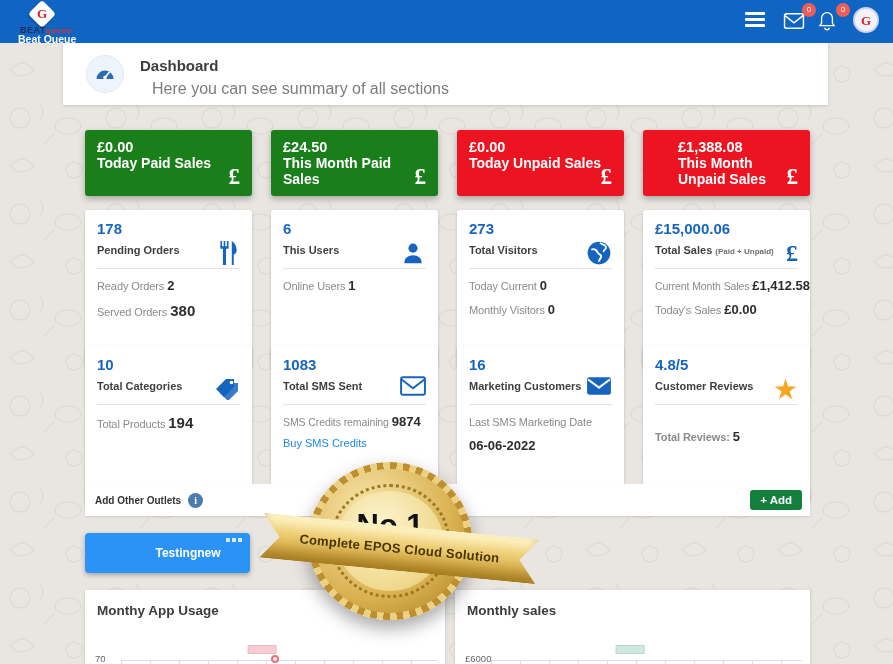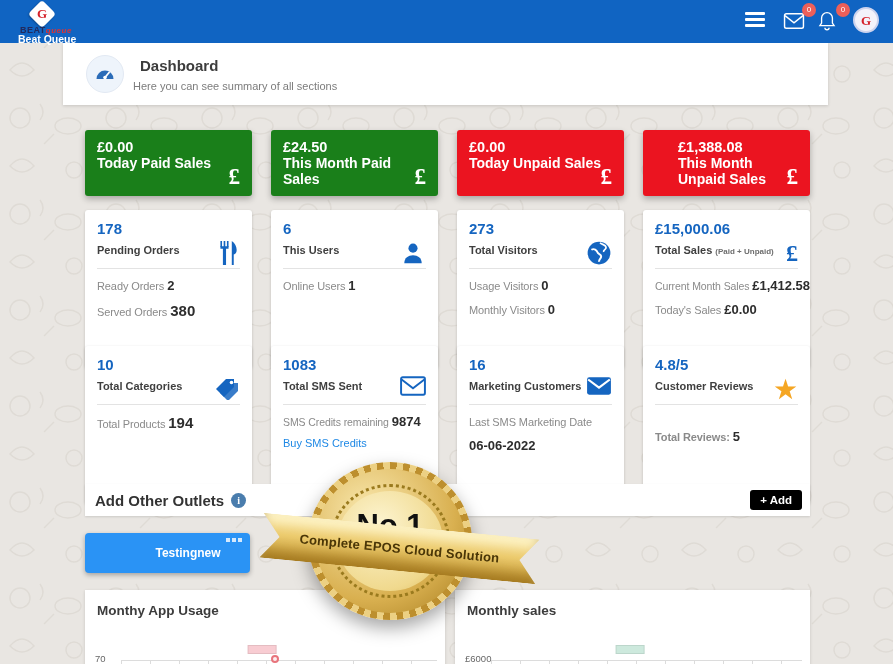--- a/index.html
+++ b/index.html
@@ -28,21 +28,21 @@
   .avatar{position:absolute;right:14px;top:7px;width:26px;height:26px;border-radius:50%;
     background:#f3f3fa;border:2px solid #cdd4ee;text-align:center;line-height:23px;
     font-family:"Liberation Serif",serif;font-weight:bold;font-size:13px;color:#d5232b;}
 
   
   .dash-panel{left:63px;top:43px;width:765px;height:62px;background:#fff;
     box-shadow:0 1px 3px rgba(0,0,0,.15);}
   .dash-circle{position:absolute;left:23px;top:12px;width:38px;height:38px;border-radius:50%;
     background:#eef4fb;border:1px solid #e2e9f3;display:flex;align-items:center;justify-content:center;}
   .dash-title{position:absolute;left:77px;top:14px;font-size:15px;font-weight:bold;color:#3c3c3c;}
-  .dash-sub{position:absolute;left:70px;top:37px;font-size:11px;color:#7c7c7c;}
+  .dash-sub{position:absolute;left:89px;top:37px;font-size:16px;color:#7c7c7c;}
 
   
   .grid{position:absolute;left:85px;display:grid;grid-template-columns:repeat(4,167px);column-gap:19px;}
   .g1{top:130px;} .g2{top:210px;} .g3{top:346px;}
   .kpi{height:66px;border-radius:3px;position:relative;color:#fff;padding:9px 12px;
     box-shadow:0 3px 6px rgba(0,0,0,.28);}
   .kpi .amt{font-size:14.5px;font-weight:bold;}
   .kpi .lbl{font-size:14px;font-weight:bold;}
   .kpi .cur{position:absolute;right:12px;bottom:6px;font-size:23px;font-weight:bold;
     font-family:"Liberation Serif",serif;}
@@ -57,21 +57,21 @@
   .srow b{font-size:13px;color:#2d2d2d;letter-spacing:0;}
   .srow.big b{font-size:15px;}
   .srow.mt{margin-top:24px;font-weight:bold;}
   .link{font-size:11px;color:#1e88e5;margin-top:8px;cursor:pointer;}
   .star-glyph{font-size:28px;color:#f5a623;line-height:1;}
   .pound-glyph{font-size:24px;font-weight:bold;color:#1565c0;font-family:"Liberation Serif",serif;}
 
   
   .outlets-bar{left:85px;top:484px;width:725px;height:32px;background:#fff;display:flex;
     align-items:center;padding:0 8px 0 10px;box-shadow:0 1px 2px rgba(0,0,0,.12);}
-  .outlets-title{font-size:15px;font-weight:bold;color:#333;}
+  .outlets-title{font-size:10px;font-weight:bold;color:#333;}
   .info-dot{width:15px;height:15px;border-radius:50%;background:#4a7dad;color:#fff;display:inline-block;
     text-align:center;line-height:15px;font-size:10px;font-family:"Liberation Serif",serif;
     font-weight:bold;margin-left:7px;cursor:pointer;}
   .info-dot::after{content:"i";}
   .add-btn{margin-left:auto;background:#1565c0;color:#fff;border:none;border-radius:3px;
     font-size:11.5px;padding:4px 10px;cursor:pointer;font-weight:bold;}
   .outlet-btn{left:85px;top:533px;width:165px;height:40px;background:#2a93f5;border-radius:4px;
     box-shadow:0 2px 5px rgba(0,0,0,.3);cursor:pointer;display:flex;align-items:center;
     justify-content:center;color:#fff;font-size:12px;font-weight:bold;}
   .dots{position:absolute;top:5px;right:8px;display:flex;gap:2px;cursor:pointer;}
@@ -240,21 +240,21 @@
       <div class="lbl">Total Visitors</div>
       <div class="s-icon">
         <svg width="26" height="26" viewBox="0 0 24 24">
           <circle cx="12" cy="12" r="10.5" fill="#1565c0"></circle>
           <path d="M5 9c2.5-1.5 5 .2 5.6 2.4.5 2 3.4 1.4 3.4 3.8 0 2.2-2.4 2.4-1.8 4.8" fill="none" stroke="#fff" stroke-width="1.8"></path>
           <path d="M13 2.5c1.5 1.8 5 1.5 5.5 4.2.4 2.2-2.8 2.3-2.2 4.3" fill="none" stroke="#fff" stroke-width="1.6"></path>
         </svg>
       </div>
       <div class="div"></div>
       <div class="srow">
-        <span>Usage Visitors</span> <b>0</b>
+        <span>Today Current</span> <b>0</b>
       </div>
       <div class="srow">
         <span>Monthly Visitors</span> <b>0</b>
       </div>
     </div>
 
     <div class="stat">
       <div class="num">£15,000.06</div>
       <div class="lbl">
         <span>Total Sales</span> <small>(Paid + Unpaid)</small>
@@ -331,21 +331,21 @@
       <div class="div"></div>
       <div class="srow mt">
         <span>Total Reviews:</span> <b>5</b>
       </div>
     </div>
   </div>
 
   <div class="layer outlets-bar">
     <span class="outlets-title">Add Other Outlets</span>
     <span class="info-dot"></span>
-    <button class="add-btn" style="background: #000000;">+ Add</button>
+    <button class="add-btn" style="background: #15803d;">+ Add</button>
   </div>
 
   <div class="layer outlet-btn" style="background: rgb(42, 147, 245); padding-left: 41px;">
     <span>Testingnew</span>
     <span class="dots">
         <i></i>
         <i></i>
         <i></i>
       </span>
   </div>

